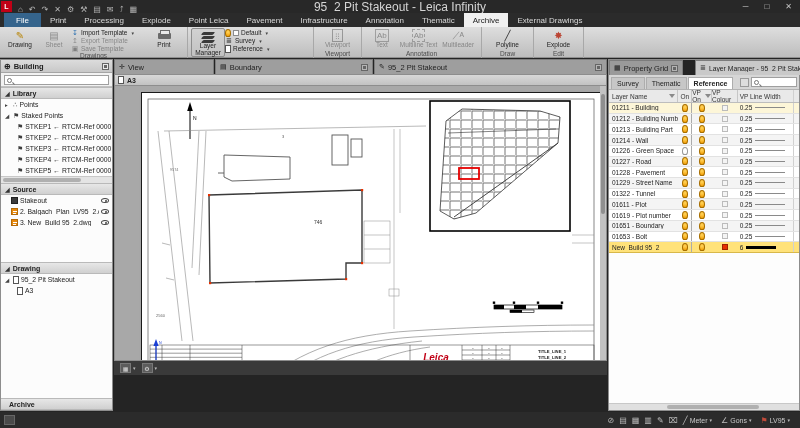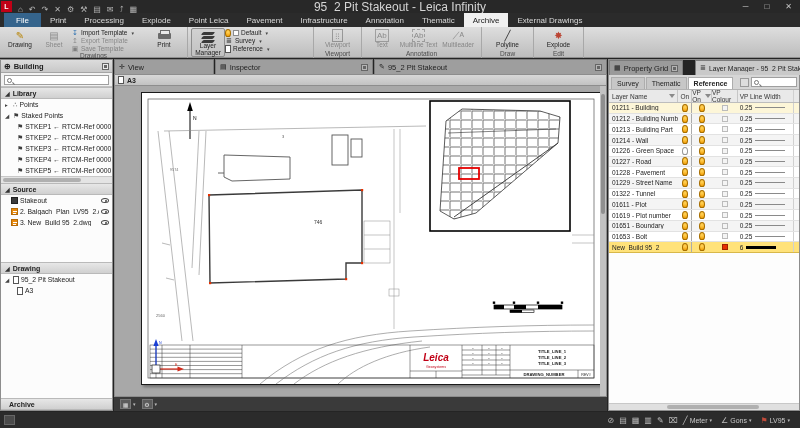--- a/index.html
+++ b/index.html
@@ -70,21 +70,21 @@
   .dwgic { display:inline-block; width:7px; height:7px; background:#e8890c; border:1px solid #b46a08; flex:0 0 auto;
     background-image:linear-gradient(#fff 0 0),linear-gradient(#fff 0 0); background-size:5px 1px,3px 1px; background-position:1px 2px,1px 4px; background-repeat:no-repeat; }
   .blkic { display:inline-block; width:7px; height:7px; background:#3c3c3c; border:1px solid #222; flex:0 0 auto; }
   .eye { margin-left:auto; margin-right:3px; width:8px; height:5px; border:1px solid #444; border-radius:50%; position:relative; flex:0 0 auto; }
   .eye::after { content:""; position:absolute; left:2.5px; top:1px; width:2px; height:2px; background:#444; border-radius:50%; }
   .hscroll { height:7px; background:#e4e4e4; border-top:1px solid #c8c8c8; position:relative; }
   .hscroll .thumb { position:absolute; top:1px; height:4px; background:#b0b0b0; border-radius:2px; }
   .filler { flex:1; background:#fcfcfc; }
 
   
-  #center { position:absolute; left:114px; top:1px; width:493px; height:352px; display:flex; flex-direction:column; }
+  #center { position:absolute; left:114px; top:1px; width:493px; height:316px; display:flex; flex-direction:column; }
   #doc-tabs { height:15px; display:flex; gap:1px; background:#242424; }
   .dtab { background:#9e9e9e; border:1px solid #7c7c7c; border-bottom:none; display:flex; align-items:center; font-size:7.5px; color:#1f1f1f; padding:0 4px; gap:3px; }
   .dtab.grow { flex:1; }
   .dtab .pin { background:#b5b5b5; }
   #a3bar { height:12px; background:linear-gradient(#d8d8d8,#c2c2c2); border:1px solid #8d8d8d; display:flex; align-items:center; font-size:7px; font-weight:bold; color:#222; gap:3px; padding:0 3px; }
   #canvas { flex:1; background:#a8a8a8; border:1px solid #8d8d8d; border-top:none; position:relative; overflow:hidden; }
   #sheet { position:absolute; left:26px; top:6px; width:460px; height:293px; background:#fff; border:1px solid #1a1a1a; box-shadow:2px 2px 3px rgba(0,0,0,.35); }
   #vscroll { position:absolute; right:0; top:0; width:6px; bottom:0; background:#c2c2c2; }
   #vscroll .vthumb { position:absolute; left:1px; width:4px; top:8px; height:120px; background:#8f8f8f; border-radius:2px; }
   #view-toolbar { height:14px; background:#3a3a3a; display:flex; align-items:center; gap:2px; padding:0 6px; }
@@ -374,21 +374,21 @@
   </div>
 
   <div id="center">
     <div id="doc-tabs">
       <div class="dtab" style="width:100px;">
         <span style="font-size:7px;">✛</span>
         <span>View</span>
       </div>
       <div class="dtab" style="width:158px;">
         <span style="font-size:7px;">▤</span>
-        <span>Inspector</span>
+        <span>Boundary</span>
         <span class="pin"></span>
       </div>
       <div class="dtab grow">
         <span style="font-size:7px;">✎</span>
         <span>95_2 Pit Stakeout</span>
         <span class="pin"></span>
       </div>
     </div>
     <div id="a3bar">
       <span class="minidoc"></span>

